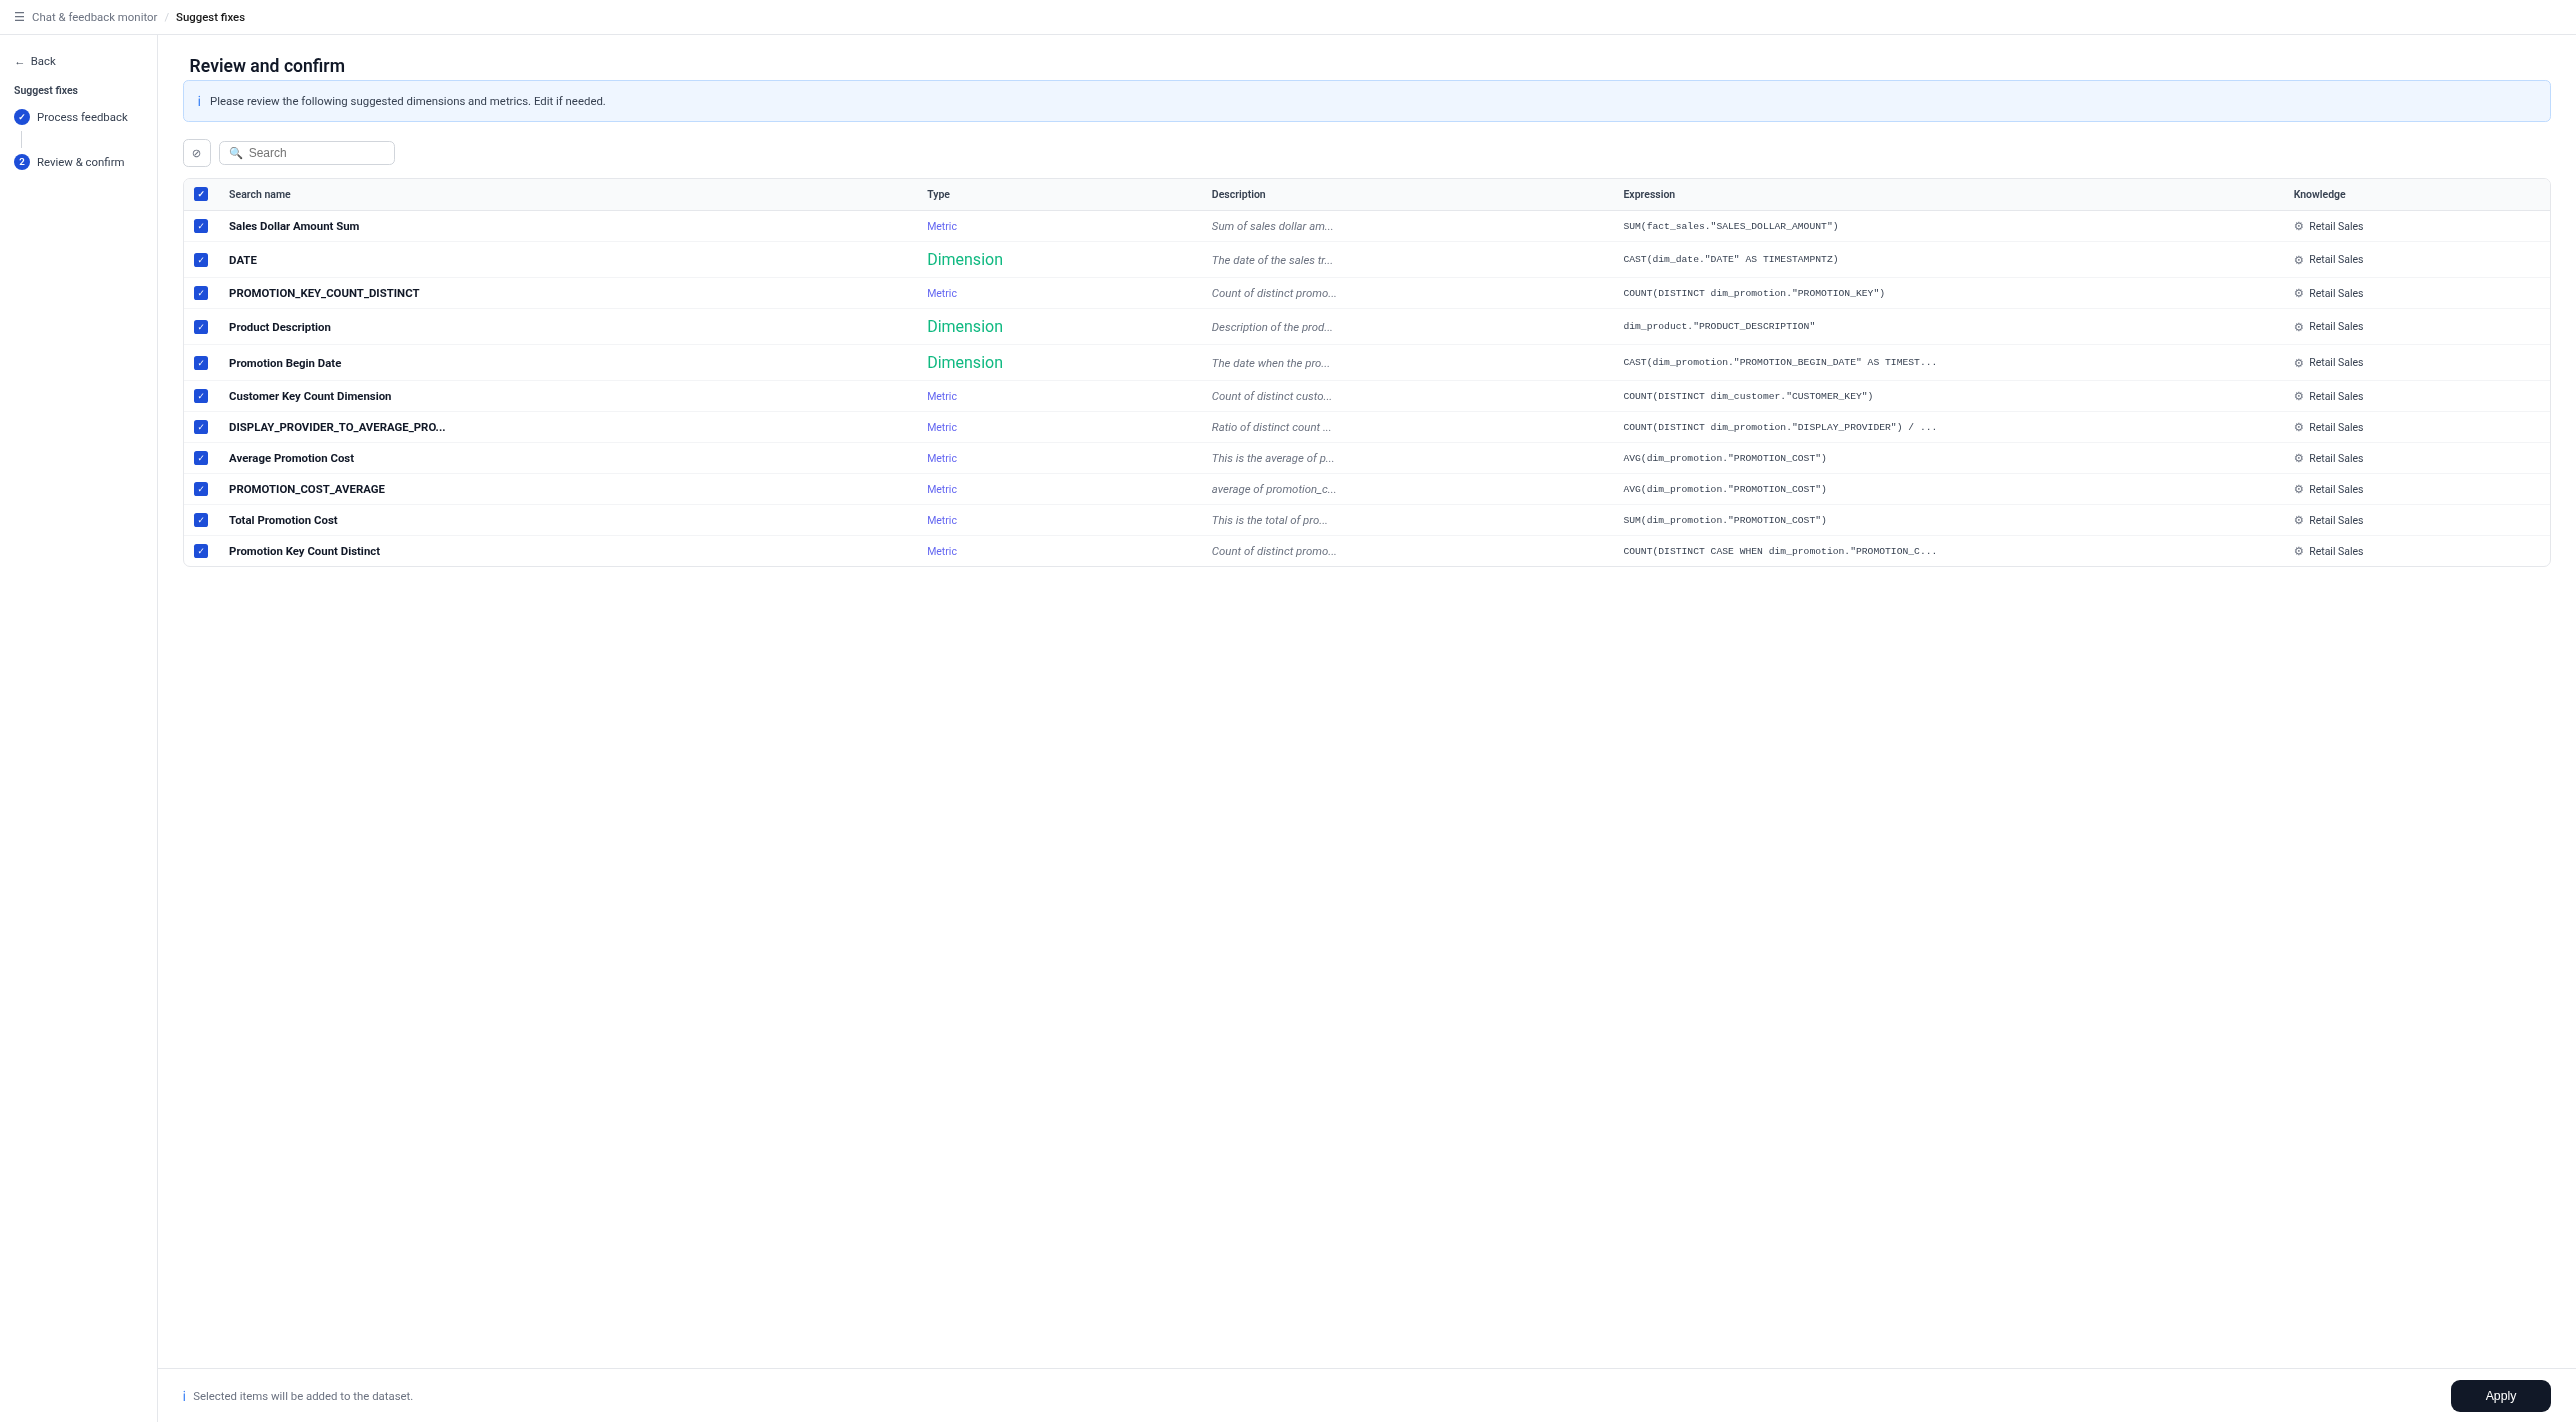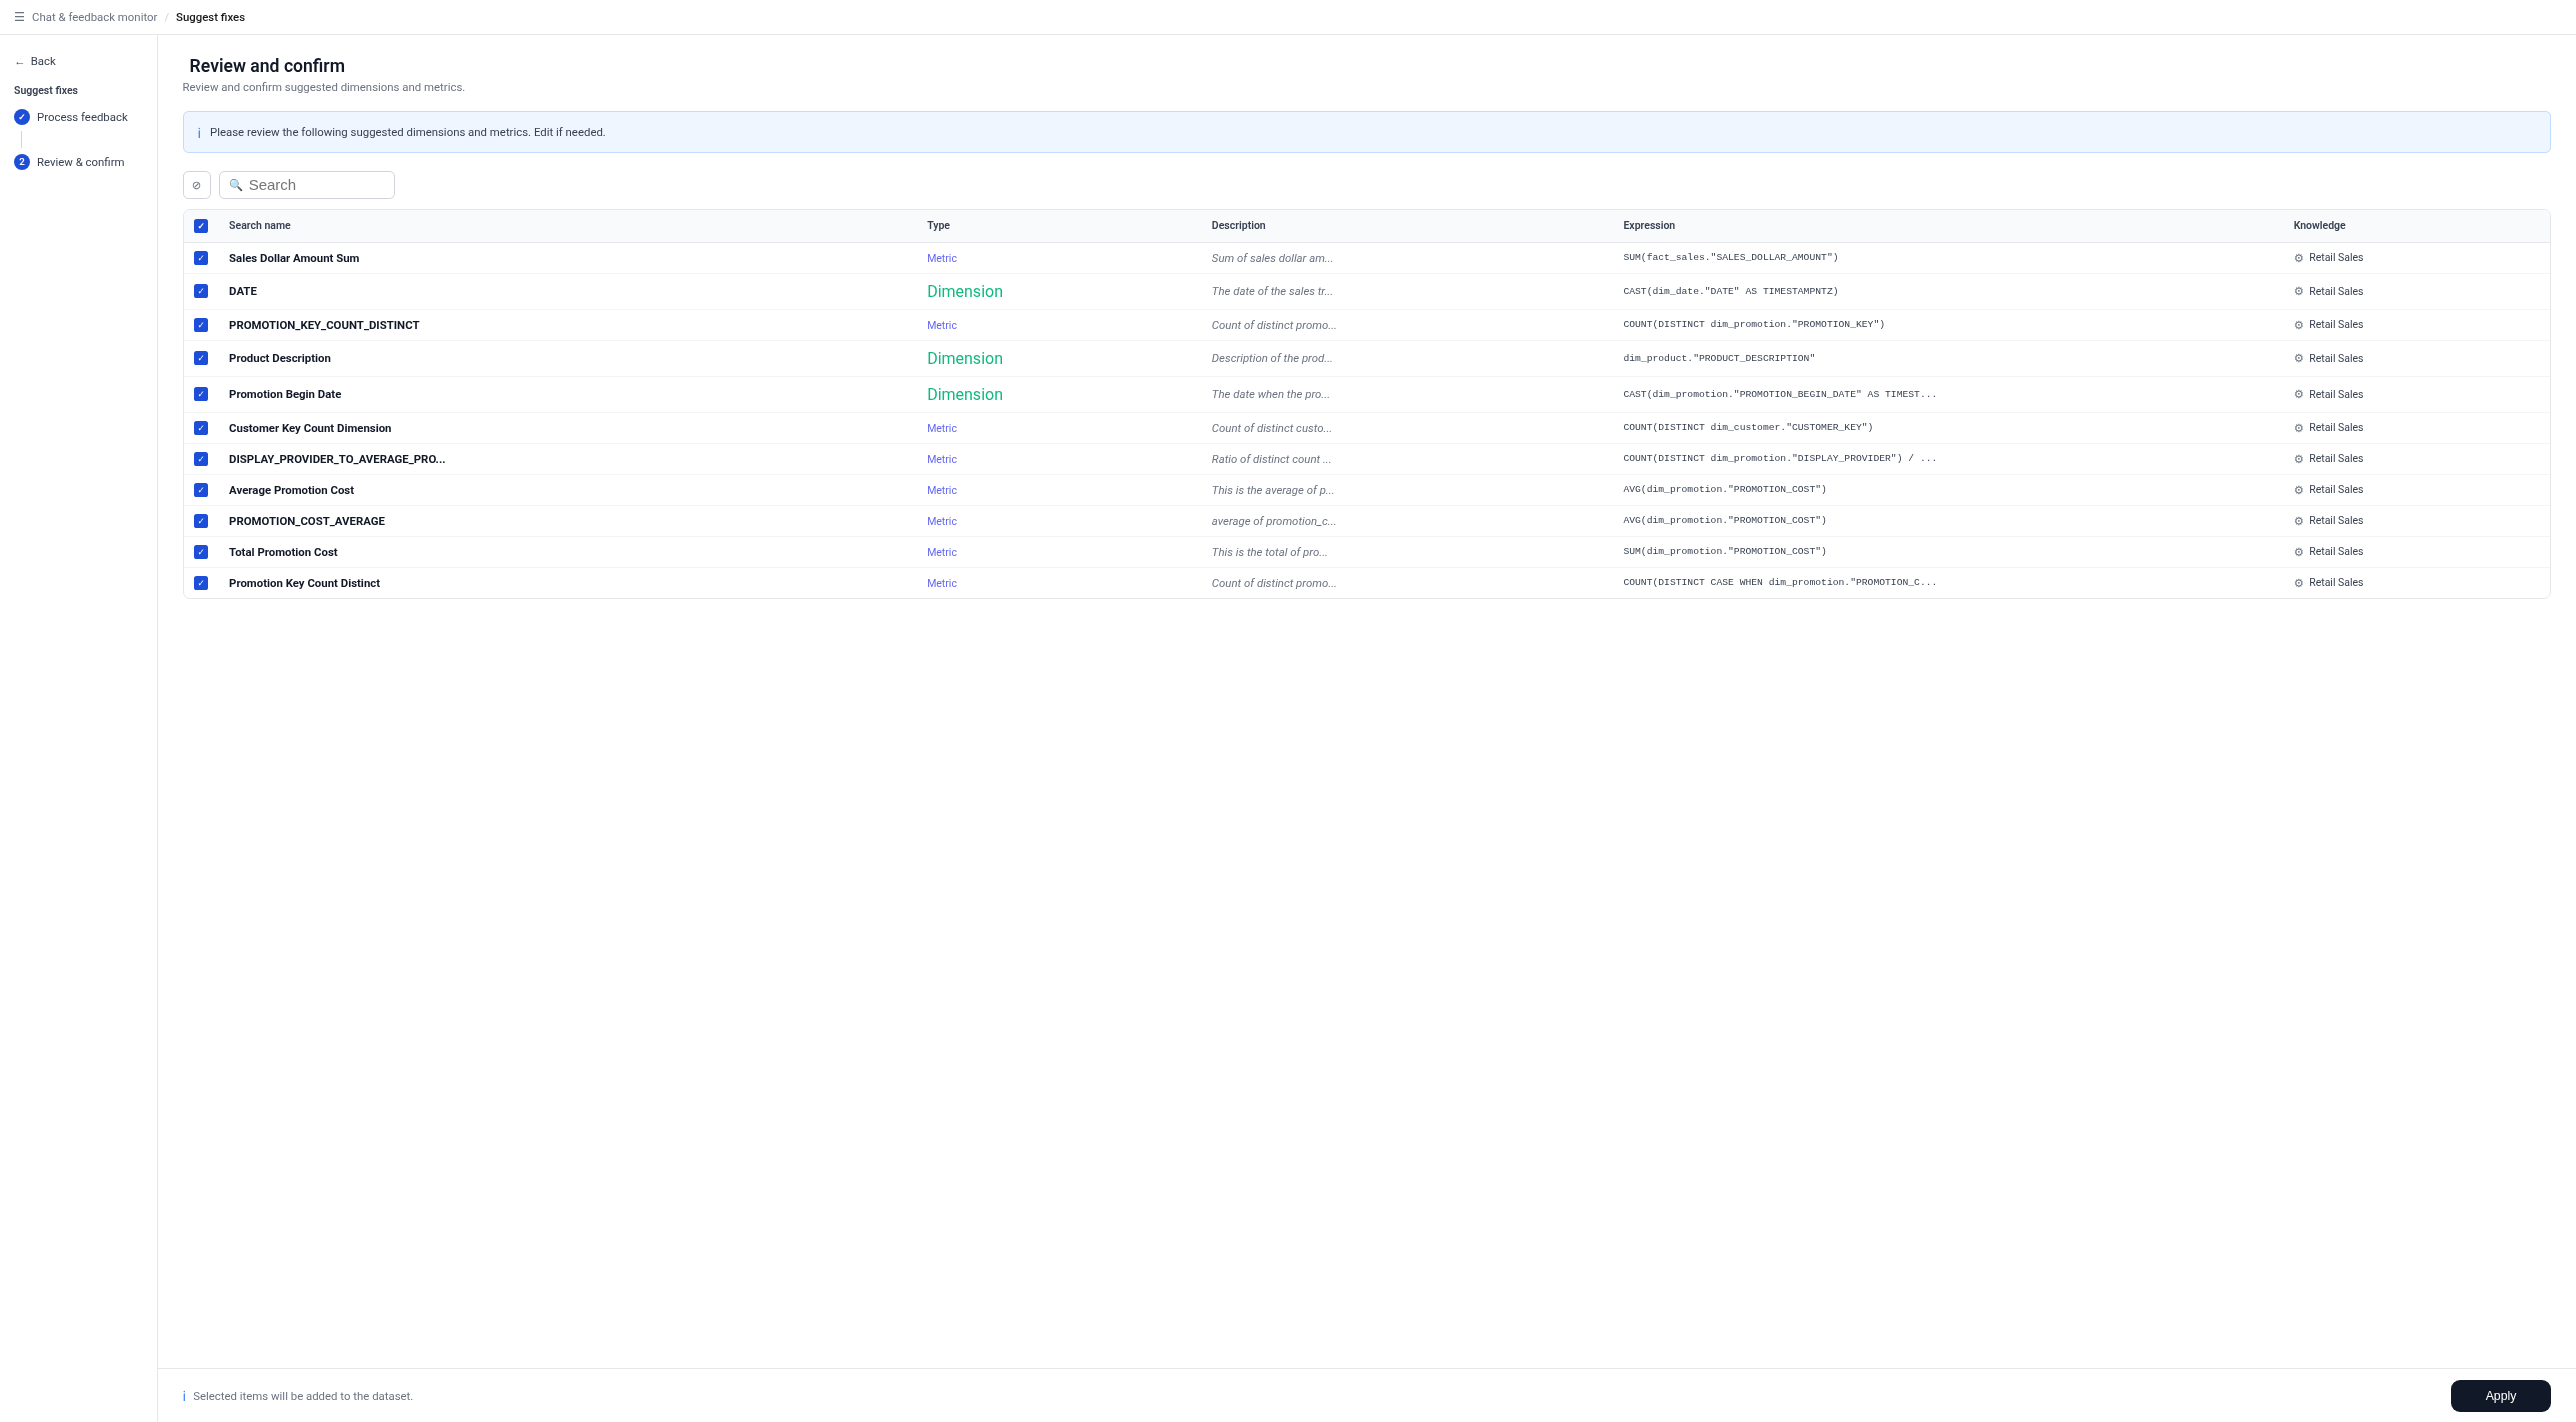--- a/index.html
+++ b/index.html
@@ -89,21 +89,21 @@
       border-radius: 5.3px; display: flex; align-items: center; justify-content: center;
       cursor: pointer; background: #fff; color: #6b7280;
     }
     .search-box {
       display: flex; align-items: center; gap: 5.3px;
       border: 0.9px solid #d1d5db; border-radius: 5.3px;
       padding: 4.4px 8.8px; background: #fff; flex: 0 0 176px;
     }
     .search-icon { color: #9ca3af; font-size: 11.4px; }
     .search-input {
-      border: none; outline: none; font-size: 15px;
+      border: none; outline: none; font-size: 12px;
       color: #374151; background: transparent; width: 100%;
     }
 
     
     .table-container {
       border: 0.9px solid #e5e7eb; border-radius: 7px; overflow: hidden;
     }
     table { width: 100%; border-collapse: collapse; }
     thead { background: #f9fafb; }
     th {
@@ -183,21 +183,20 @@
       <div class="cb step-num">
         <span>2</span>
       </div>
       <span>Review &amp; confirm</span>
     </div>
   </div>
 
   <div class="main">
     <div class="main-content">
       <div class="page-title">Review and confirm</div>
-      <div class="page-subtitle">Review and confirm suggested dimensions and metrics.</div>
 
       <div class="info-banner">
         <span class="info-icon">ℹ</span>
         <span>Please review the following suggested dimensions and metrics. Edit if needed.</span>
       </div>
 
       <div class="toolbar">
         <div class="toolbar-icon-btn">
           <span>⊘</span>
         </div>

